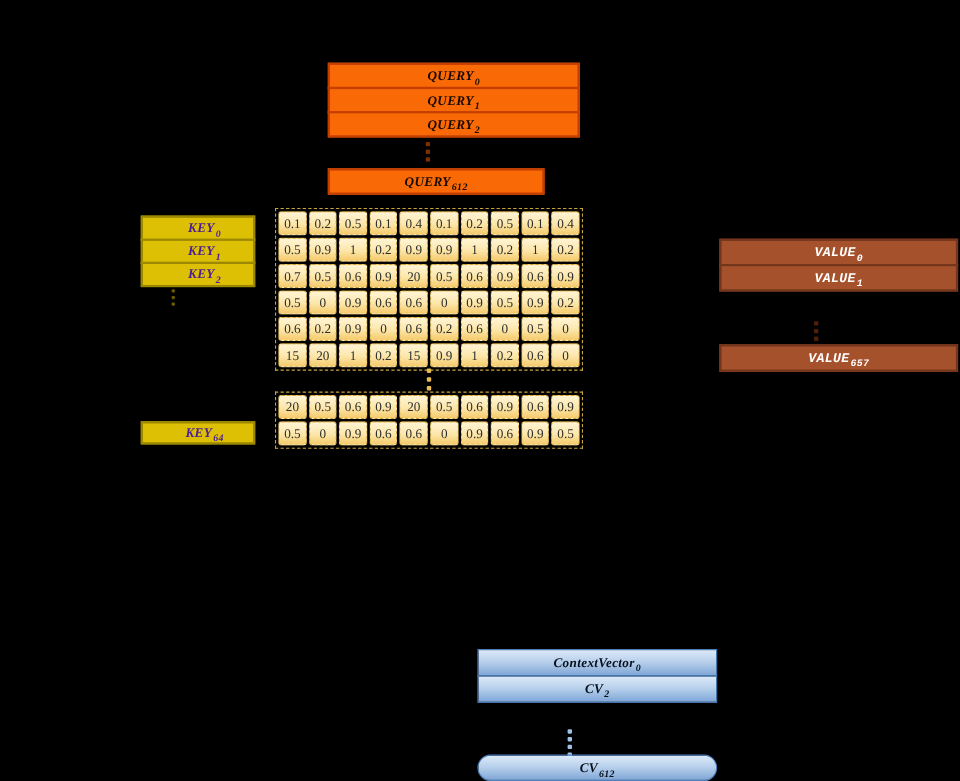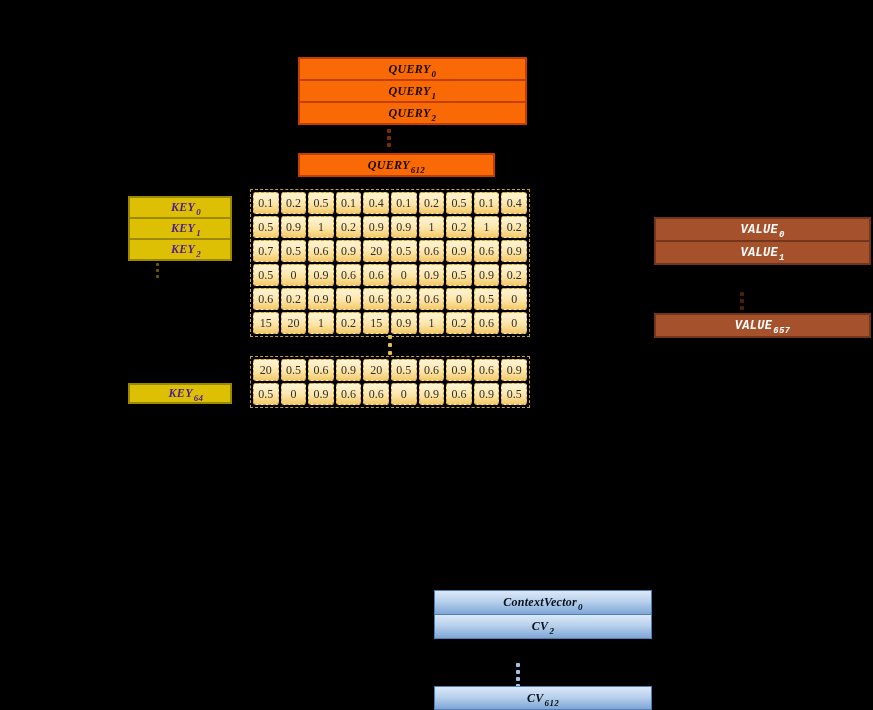--- a/index.html
+++ b/index.html
@@ -22,21 +22,21 @@
   
   .k .row{height:23px;background:var(--key-fill,#DDC004);border:2px solid var(--key-border,#9C8900);color:#4c1d95;padding-left:12px;}
   .k-last .row{height:21px;align-items:center;}
   
   .v .row{height:25px;background:var(--value-fill,#A5512B);border:2px solid var(--value-border,#73351B);color:var(--value-text,#fff);font-family:Liberation Mono, monospace;}
   
   .c .row{height:25px;border:1px solid var(--cv-border,#4E7FBA);
     background:linear-gradient(to bottom,var(--cv-light,#DCE9F8) 0%,#b9d1ec 45%,var(--cv-dark,#7FA6D6) 100%);
     color:#06101c;}
   .c .row + .row{margin-top:-1px;}
-  .c-last .row{height:24px;}
+  .c-last .row{height:24px;border-radius:12px;}
 
   
   .matrix{
     position:absolute;left:250px;width:280px;box-sizing:border-box;
     display:grid;grid-template-columns:repeat(10,1fr);grid-auto-rows:22px;gap:2px;
     padding:2px;border:1px dashed var(--matrix-border,#C9A23C);
   }
   .matrix .cell{
     box-sizing:border-box;border:1px dashed var(--matrix-border,#C9A23C);border-radius:3px;
     background:linear-gradient(to bottom,var(--matrix-cell-light,#FFF4D6) 0%,#fce6a9 55%,var(--matrix-cell-dark,#F5CA6B) 100%);

